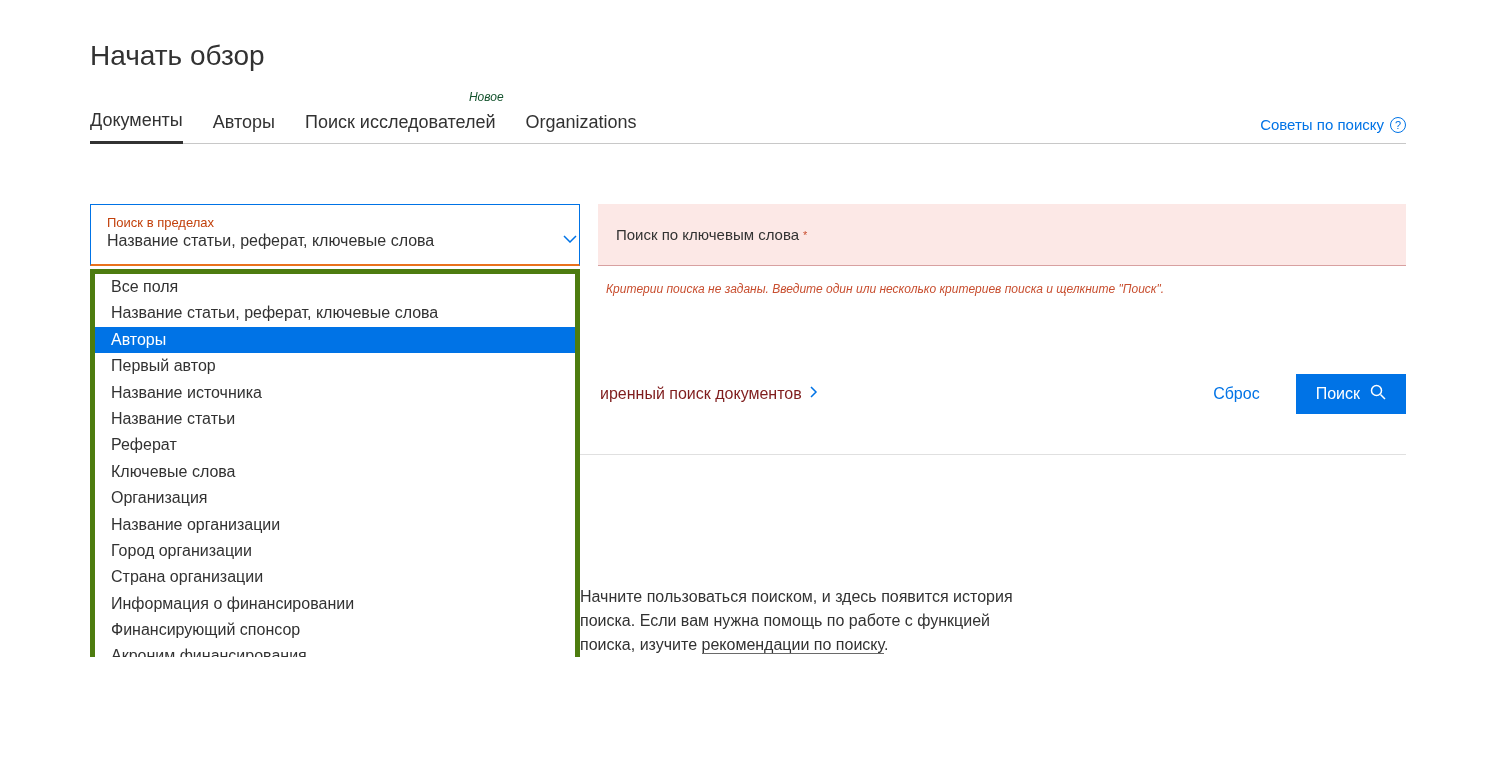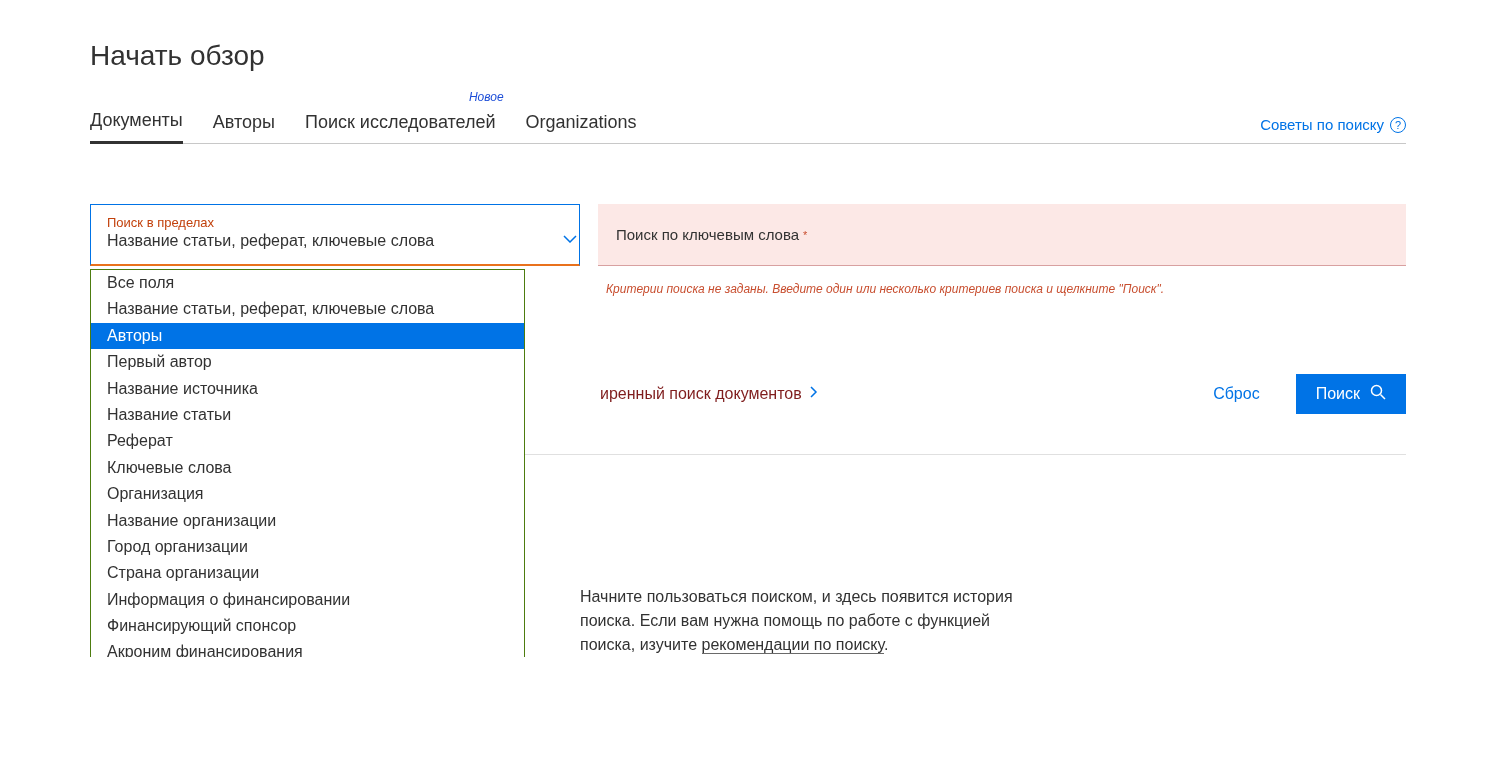--- a/index.html
+++ b/index.html
@@ -36,21 +36,21 @@
   .tab.active {
     border-bottom: 3px solid #323232;
     margin-bottom: -1px;
   }
   .tab .badge-new {
     position: absolute;
     top: -12px;
     right: -8px;
     font-size: 12px;
     font-style: italic;
-    color: #1d4ed8;
+    color: #14532d;
   }
   .tips-link {
     margin-left: auto;
     color: #0073e6;
     font-size: 15px;
     display: flex;
     align-items: center;
     gap: 6px;
     padding-bottom: 10px;
     cursor: pointer;
@@ -95,23 +95,23 @@
     top: 50%;
     transform: translateY(-50%);
     width: 0;
     height: 0;
   }
   .chevron svg { display: block; }
   .dropdown-panel {
     position: absolute;
     top: 65px;
     left: 0;
-    width: 435px;
+    width: 490px;
     background: #fff;
-    border: 1px solid #4d7c0f;
+    border: 5px solid #4d7c0f;
     max-height: 445px;
     overflow-y: auto;
     z-index: 10;
   }
   .dropdown-option {
     padding: 2px 16px;
     font-size: 16px;
     color: #323232;
     cursor: pointer;
     line-height: 1.4;

